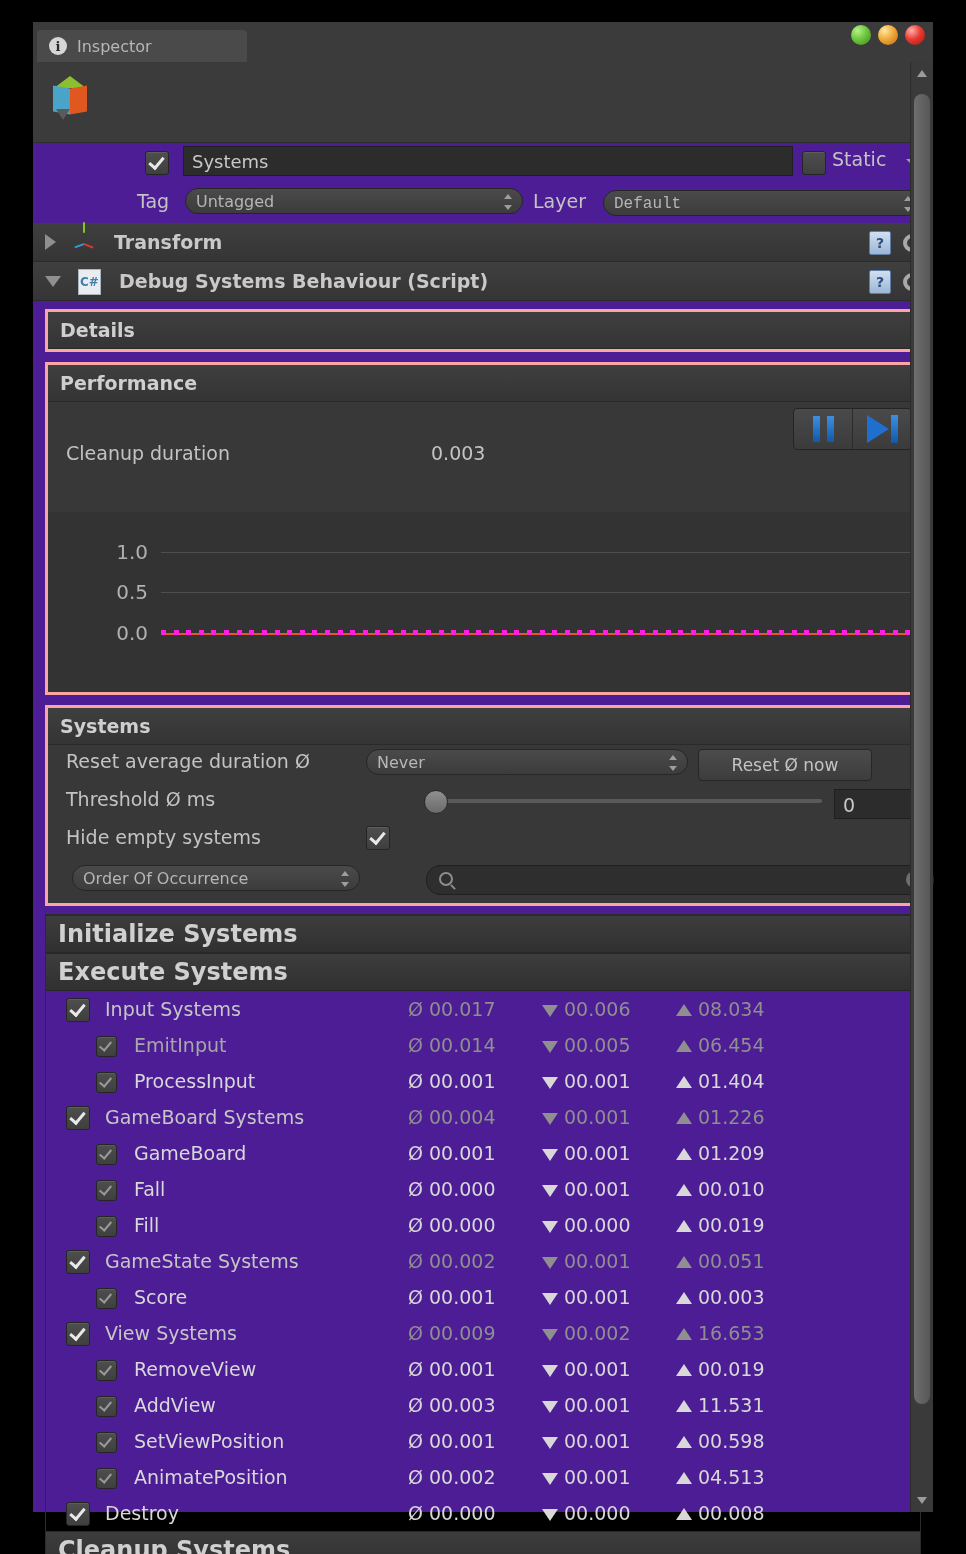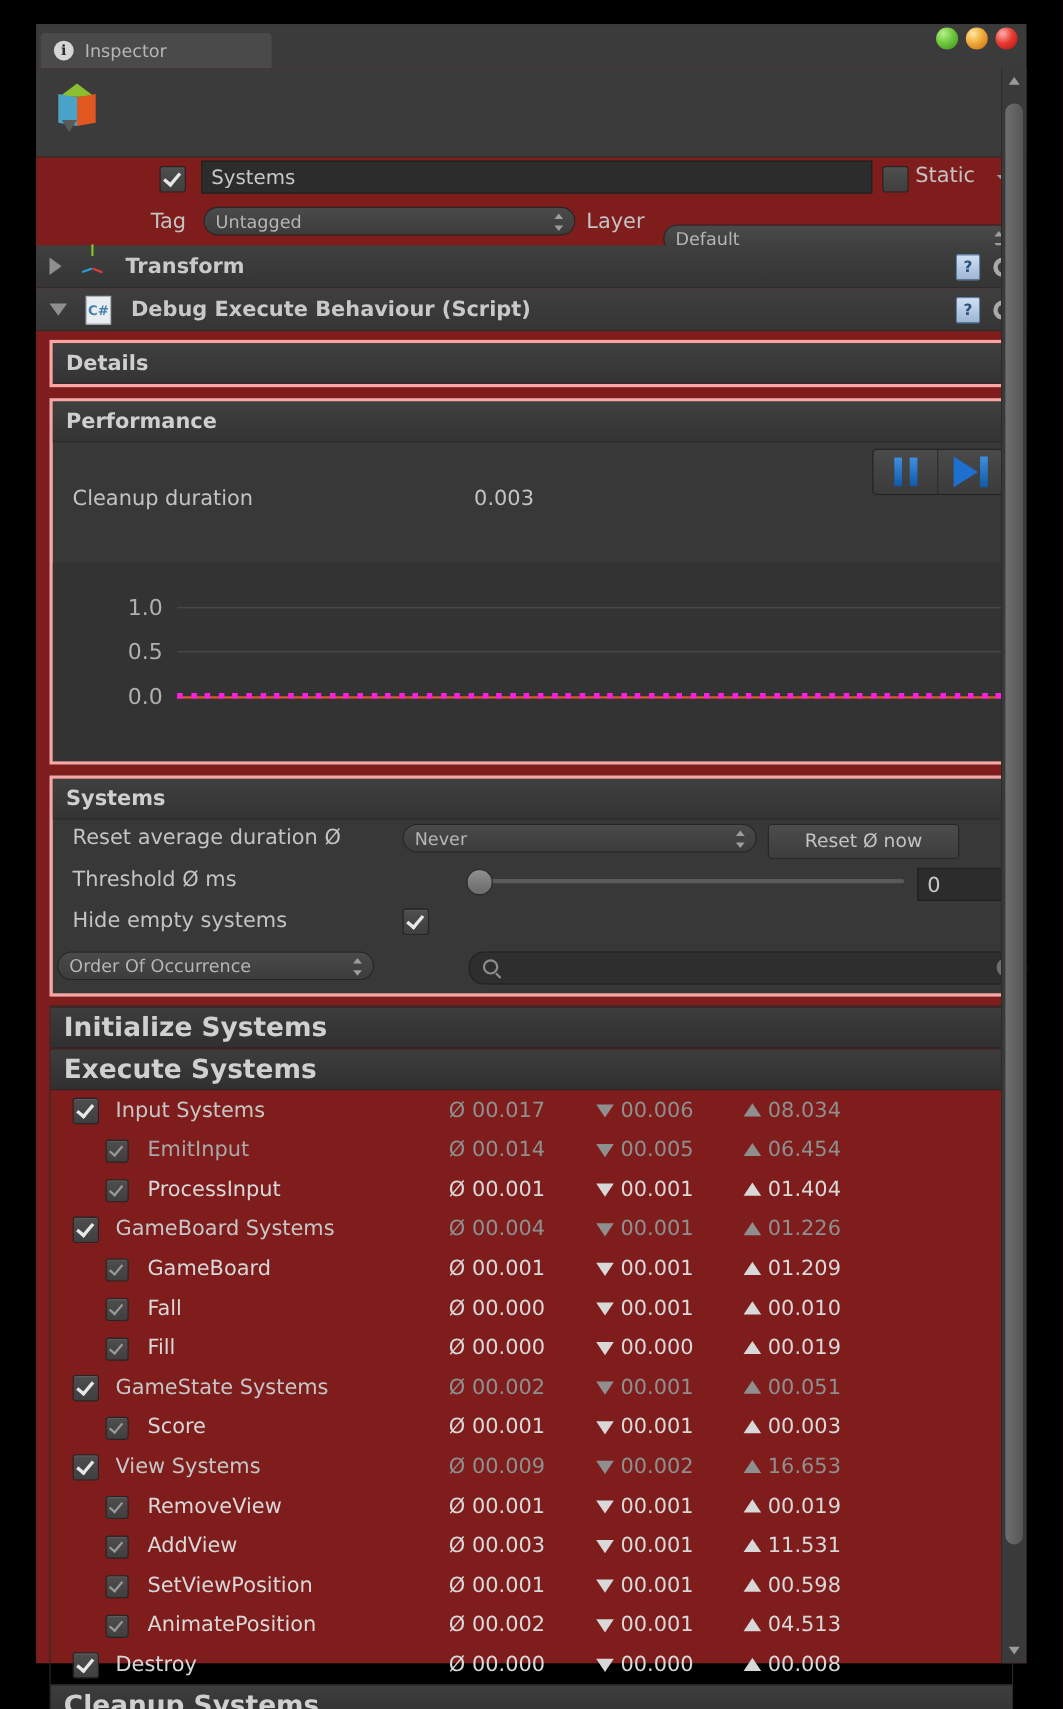--- a/index.html
+++ b/index.html
@@ -26,21 +26,21 @@
 
   .tab-tools{position:absolute;right:10px;top:44px;display:flex;align-items:center;gap:9px;}
   .lock{width:13px;height:15px;position:relative;}
   .lock .body{position:absolute;bottom:0;left:0;width:13px;height:9px;background:#8d8d8d;border-radius:2px;}
   .lock .shack{position:absolute;top:0;left:2px;width:8px;height:8px;border:2px solid #8d8d8d;border-bottom:none;border-radius:5px 5px 0 0;}
   .tri-down{width:0;height:0;border-left:6px solid transparent;border-right:6px solid transparent;border-top:6px solid #9a9a9a;}
   .burger{width:26px;display:flex;flex-direction:column;gap:3px;}
   .burger i{display:block;height:2px;background:#b9b9b9;}
 
   
-  .body-area{position:absolute;left:0;top:40px;width:900px;height:1450px;background:#7f1d1d;}
+  .body-area{position:absolute;left:0;top:40px;width:900px;height:1450px;background:#4c1d95;}
 
   
   .objhead{position:relative;height:80px;background:#3b3b3b;border-bottom:1px solid #2e2e2e;}
   .cubeicon{position:absolute;left:14px;top:14px;width:46px;height:44px;}
   .cb-top{position:absolute;left:7px;top:0;width:0;height:0;border-left:16px solid transparent;border-right:16px solid transparent;border-bottom:12px solid #8cbf2f;}
   .cb-l{position:absolute;left:6px;top:11px;width:17px;height:26px;background:#4aa3c9;transform:skewY(10deg);}
   .cb-r{position:absolute;left:23px;top:11px;width:17px;height:26px;background:#e0571f;transform:skewY(-10deg);}
   .cb-sh{position:absolute;left:9px;top:33px;width:14px;height:11px;background:#5a5a5a;clip-path:polygon(0 0,100% 0,50% 100%);}
 
   .chk{width:22px;height:22px;background:linear-gradient(#4e4e4e,#3f3f3f);border:1px solid #252525;border-radius:3px;
@@ -55,21 +55,21 @@
   .static-arrow{position:absolute;left:873px;top:97px;width:0;height:0;border-left:8px solid transparent;border-right:8px solid transparent;border-top:8px solid #9d9d9d;}
 
   .taglbl{position:absolute;left:104px;top:128px;color:#c3c3c3;font-size:19px;}
   .layerlbl{position:absolute;left:500px;top:128px;color:#c3c3c3;font-size:19px;}
   .popup{position:absolute;height:26px;background:linear-gradient(#4a4a4a,#3c3c3c);border:1px solid #262626;border-radius:13px;
        color:#b6b6b6;font-size:16px;line-height:26px;padding-left:10px;box-sizing:border-box;}
   .popup .updown{position:absolute;right:9px;top:4px;width:9px;height:18px;}
   .popup .updown::before{content:"";position:absolute;top:1px;left:0;width:0;height:0;border-left:4px solid transparent;border-right:4px solid transparent;border-bottom:5px solid #9d9d9d;}
   .popup .updown::after{content:"";position:absolute;bottom:1px;left:0;width:0;height:0;border-left:4px solid transparent;border-right:4px solid transparent;border-top:5px solid #9d9d9d;}
   .tagpop{left:152px;top:126px;width:338px;}
-  .layerpop{left:570px;top:142px;width:320px;}
+  .layerpop{left:570px;top:128px;width:320px;font-family:Liberation Mono, monospace;}
 
   
   .comp{position:relative;height:38px;background:linear-gradient(#3f3f3f,#353535);border-bottom:1px solid #2b2b2b;display:flex;align-items:center;text-align:right;}
   .foldout{margin-left:12px;width:0;height:0;border-top:8px solid transparent;border-bottom:8px solid transparent;border-left:11px solid #8f8f8f;}
   .foldout.open{border-left:8px solid transparent;border-right:8px solid transparent;border-top:11px solid #8f8f8f;border-bottom:none;}
   .comp-ico{margin-left:14px;width:26px;height:26px;position:relative;}
   .comp-name{margin-left:18px;color:#c9c9c9;font-size:19px;font-weight:bold;}
   .comp-right{position:absolute;right:12px;top:8px;display:flex;align-items:center;gap:12px;}
   .helpico{width:20px;height:22px;background:linear-gradient(#cfe0f2,#9db6d4);border:1px solid #5b7da6;border-radius:2px;
        color:#2c4f7c;font-size:14px;font-weight:bold;display:flex;align-items:center;justify-content:center;}
@@ -222,21 +222,21 @@
         <span class="helpico">?</span>
         <span class="gear"></span>
       </span>
     </div>
 
     <div class="comp">
       <span class="foldout open"></span>
       <span class="comp-ico">
             <span class="csico">C#</span>
           </span>
-      <span class="comp-name">Debug Execute Behaviour (Script)</span>
+      <span class="comp-name">Debug Systems Behaviour (Script)</span>
       <span class="comp-right">
         <span class="helpico">?</span>
         <span class="gear"></span>
       </span>
     </div>
 
     <div class="innerbox" style="margin-top:8px;">
       <div class="secthead">Details</div>
     </div>
 
@@ -350,21 +350,21 @@
         <span class="rlabel" style="top:5px;">Threshold Ø ms</span>
         <div class="slider"></div>
         <div class="sknob"></div>
         <div class="numfield">0</div>
       </div>
       <div class="row" style="height:38px;">
         <span class="rlabel" style="top:5px;">Hide empty systems</span>
         <div class="chk on" style="position:absolute;left:318px;top:5px;"></div>
       </div>
       <div class="row" style="height:44px;">
-        <div class="popup" style="left:4px;top:6px;width:288px;">
+        <div class="popup" style="left:24px;top:6px;width:288px;">
           <span>Order Of Occurrence</span>
           <span class="updown"></span>
         </div>
         <div class="searchbar">
           <span class="mag"></span>
           <span class="clr">×</span>
         </div>
       </div>
     </div>
 

